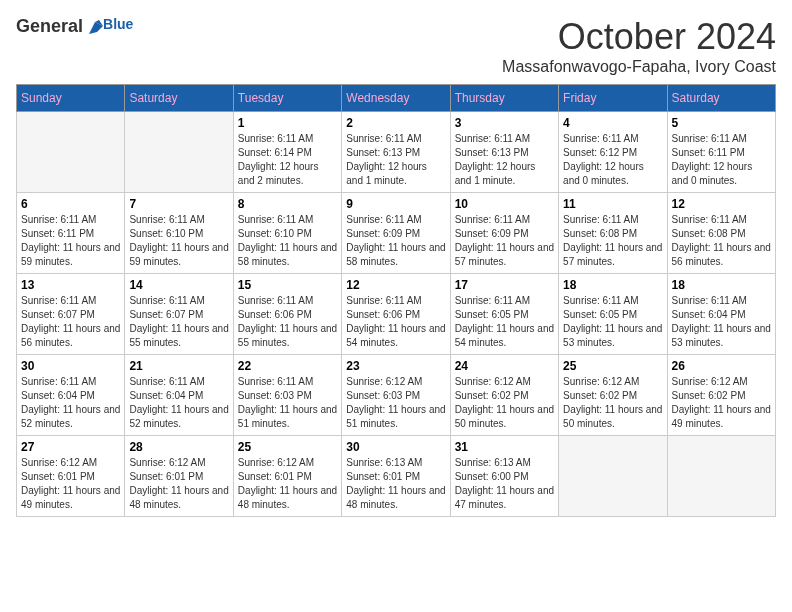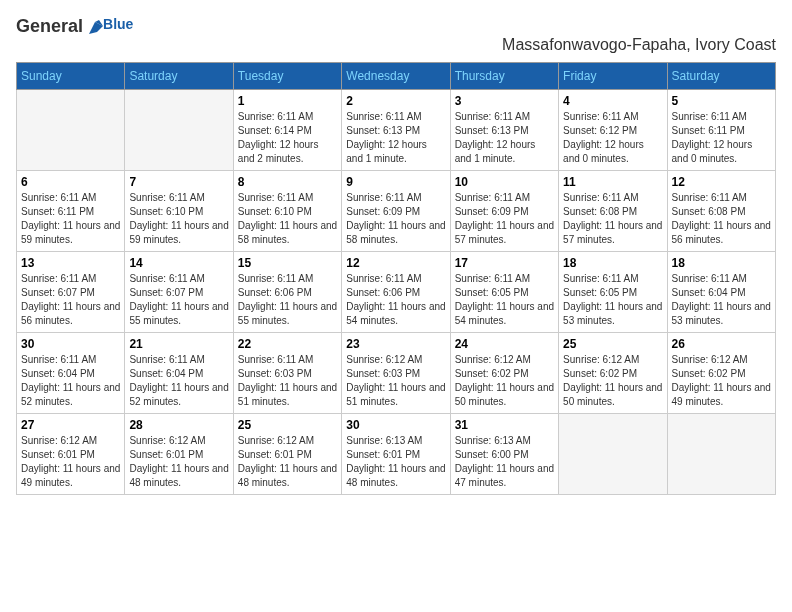--- a/index.html
+++ b/index.html
@@ -39,30 +39,29 @@
       text-align: right;
     }
     .title-month {
       font-size: 36px;
       font-weight: normal;
       color: #333;
     }
     .title-location {
       font-size: 16px;
       color: #333;
-      margin-top: 20px;
     }
     .calendar {
       width: 100%;
       border-collapse: collapse;
       font-size: 11px;
     }
     .calendar th {
       background-color: #1a5fa8;
-      color: #7dd3fc;
+      color: #f9a8d4;
       padding: 6px 4px;
       text-align: left;
       font-size: 12px;
       font-weight: normal;
       border: 1px solid #999;
     }
     .calendar td {
       border: 1px solid #ccc;
       vertical-align: top;
       padding: 4px;
@@ -99,20 +98,21 @@
     <div class="logo-row">
       <span class="logo-general">General</span>
       <svg width="18" height="18" viewBox="0 0 18 18" style="margin-left:2px;vertical-align:middle;">
         <polygon points="4,16 10,4 18,8 12,14" fill="#1a5fa8"></polygon>
         <polygon points="10,4 18,8 14,2" fill="#1a5fa8"></polygon>
       </svg>
     </div>
     <span class="logo-blue">Blue</span>
   </div>
   <div class="title-block">
+    <div class="title-month">October 2024</div>
     <div class="title-location">Massafonwavogo-Fapaha, Ivory Coast</div>
   </div>
 </div>
 
 <table class="calendar">
   <thead>
     <tr>
 
     <th>Sunday</th>
         <th>Saturday</th>

